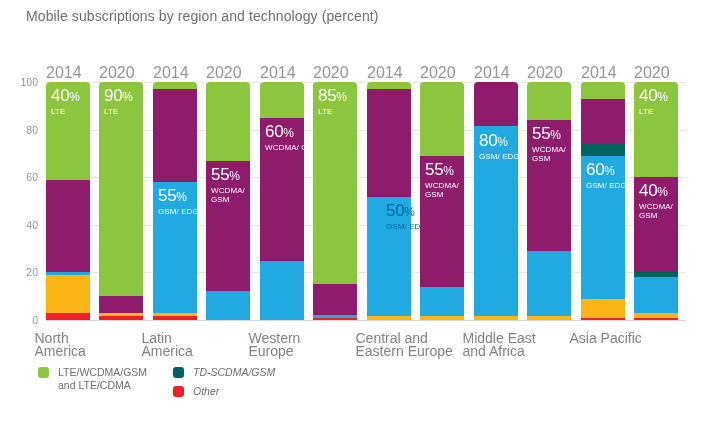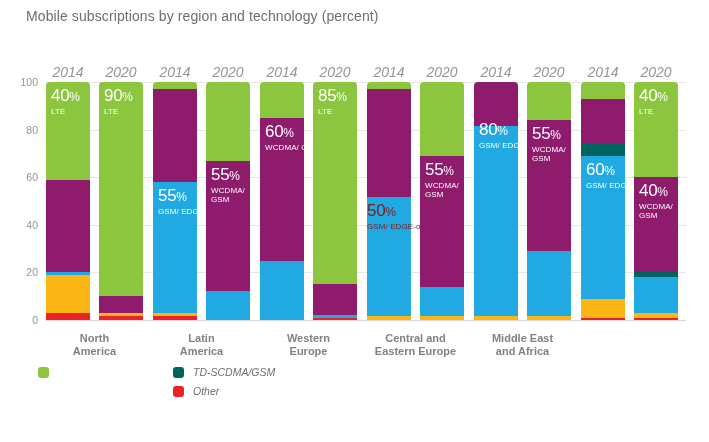--- a/index.html
+++ b/index.html
@@ -25,37 +25,37 @@
   #baseline{position:absolute;left:46px;width:640px;height:1px;background:#d6d7d8;top:320px;}
   
   .group{position:absolute;top:0;height:238px;}
   .bar{
     position:absolute;bottom:0;width:44px;
     border-top-left-radius:4px;border-top-right-radius:4px;
     overflow:hidden;
   }
   .bar .seg{position:absolute;left:0;width:100%;}
   .year{
-    position:absolute;top:-18px;width:44px;text-align:center;
-    font-size:14px;color:#939598;font-style:italic;
+    position:absolute;top:-18px;width:44px;text-align:left;
+    font-size:16px;color:#939598;
   }
   .blabel{
     position:absolute;left:5px;color:#ffffff;pointer-events:none;
   }
   .blabel .pct{
     font-size:17px;line-height:17px;font-weight:400;letter-spacing:-.3px;
     display:block;
   }
   .blabel .pct .sym{font-size:12px;}
   .blabel .sub{
     display:block;font-size:8px;line-height:9px;margin-top:1px;letter-spacing:.1px;
   }
   .cat{
-    position:absolute;top:250px;width:120px;text-align:center;
-    font-size:11px;line-height:13px;color:#808285;font-weight:bold;
+    position:absolute;top:250px;width:120px;text-align:left;
+    font-size:14px;line-height:13px;color:#808285;
   }
   
   #legend{position:absolute;left:38px;top:366px;width:330px;height:60px;}
   .lgcol{position:absolute;top:0;}
   .lgitem{position:relative;margin-bottom:5px;min-height:14px;}
   .sw{
     position:absolute;left:0;top:1px;width:11px;height:11px;border-radius:3px;
   }
   .lgtxt{
     display:block;margin-left:20px;font-size:10.5px;line-height:13px;color:#6d6e71;
@@ -76,20 +76,22 @@
     <div class="ytick" style="top: 61.6px;">80</div>
     <div class="ytick" style="top: 14px;">100</div>
   </div>
 <div id="plot"></div>
 <div id="baseline"></div>
 
 <div id="legend">
   <div class="lgcol" id="lgcol1" style="left:0px;width:150px;">
       <div class="lgitem">
         <span class="sw" style="background: rgb(140, 198, 63);"></span>
+        <span class="lgtxt">LTE/WCDMA/GSM
+and LTE/CDMA</span>
       </div>
     </div>
   <div class="lgcol" id="lgcol2" style="left:135px;width:180px;font-style:italic;">
       <div class="lgitem">
         <span class="sw" style="background: rgb(0, 99, 94);"></span>
         <span class="lgtxt">TD-SCDMA/GSM</span>
       </div>
       <div class="lgitem">
         <span class="sw" style="background: rgb(236, 34, 39);"></span>
         <span class="lgtxt">Other</span>
@@ -184,21 +186,21 @@
 Europe</div>
   </div>
 <div class="group" style="left: 367px; width: 97px; top: 82px;">
     <div class="year" style="left: 0px;">2014</div>
     <div class="bar" style="left: 0px; height: 238px;">
       <div class="seg" style="background: rgb(251, 182, 21); bottom: 0px; height: 3.57px;"></div>
       <div class="seg" style="background: rgb(33, 169, 225); bottom: 3.57px; height: 119px;"></div>
       <div class="seg" style="background: rgb(142, 27, 107); bottom: 122.57px; height: 108.29px;"></div>
       <div class="seg" style="background: rgb(140, 198, 63); bottom: 230.86px; height: 7.14px;"></div>
     </div>
-    <div class="blabel" style="left: 0; top: 120.43px; color: #7f1d1d;">
+    <div class="blabel" style="left: 19px; top: 120.43px; color: #0369a1;">
       <span class="pct">50<span class="sym">%</span></span>
       <span class="sub">GSM/
 EDGE-only</span>
     </div>
     <div class="year" style="left: 53px;">2020</div>
     <div class="bar" style="left: 53px; height: 238px;">
       <div class="seg" style="background: rgb(251, 182, 21); bottom: 0px; height: 3.57px;"></div>
       <div class="seg" style="background: rgb(33, 169, 225); bottom: 3.57px; height: 29.75px;"></div>
       <div class="seg" style="background: rgb(142, 27, 107); bottom: 33.32px; height: 130.9px;"></div>
       <div class="seg" style="background: rgb(140, 198, 63); bottom: 164.22px; height: 73.78px;"></div>
@@ -211,21 +213,21 @@
     <div class="cat" style="left: -11.5px; white-space: pre-line;">Central and
 Eastern Europe</div>
   </div>
 <div class="group" style="left: 474px; width: 97px; top: 82px;">
     <div class="year" style="left: 0px;">2014</div>
     <div class="bar" style="left: 0px; height: 238px;">
       <div class="seg" style="background: rgb(251, 182, 21); bottom: 0px; height: 3.57px;"></div>
       <div class="seg" style="background: rgb(33, 169, 225); bottom: 3.57px; height: 190.4px;"></div>
       <div class="seg" style="background: rgb(142, 27, 107); bottom: 193.97px; height: 44.03px;"></div>
     </div>
-    <div class="blabel" style="left: 5px; top: 39px; color: rgb(255, 255, 255);">
+    <div class="blabel" style="left: 5px; top: 50px; color: rgb(255, 255, 255);">
       <span class="pct">80<span class="sym">%</span></span>
       <span class="sub">GSM/
 EDGE-only</span>
     </div>
     <div class="year" style="left: 53px;">2020</div>
     <div class="bar" style="left: 53px; height: 238px;">
       <div class="seg" style="background: rgb(251, 182, 21); bottom: 0px; height: 3.57px;"></div>
       <div class="seg" style="background: rgb(33, 169, 225); bottom: 3.57px; height: 65.45px;"></div>
       <div class="seg" style="background: rgb(142, 27, 107); bottom: 69.02px; height: 130.9px;"></div>
       <div class="seg" style="background: rgb(140, 198, 63); bottom: 199.92px; height: 38.08px;"></div>
@@ -264,13 +266,14 @@
     </div>
     <div class="blabel" style="left: 58px; top: 5px; color: rgb(255, 255, 255);">
       <span class="pct">40<span class="sym">%</span></span>
       <span class="sub">LTE</span>
     </div>
     <div class="blabel" style="left: 58px; top: 100.2px; color: rgb(255, 255, 255);">
       <span class="pct">40<span class="sym">%</span></span>
       <span class="sub">WCDMA/
 GSM</span>
     </div>
+    <div class="cat" style="left: -11.5px; white-space: pre-line;">Asia Pacific</div>
   </div>
 
 </body></html>

